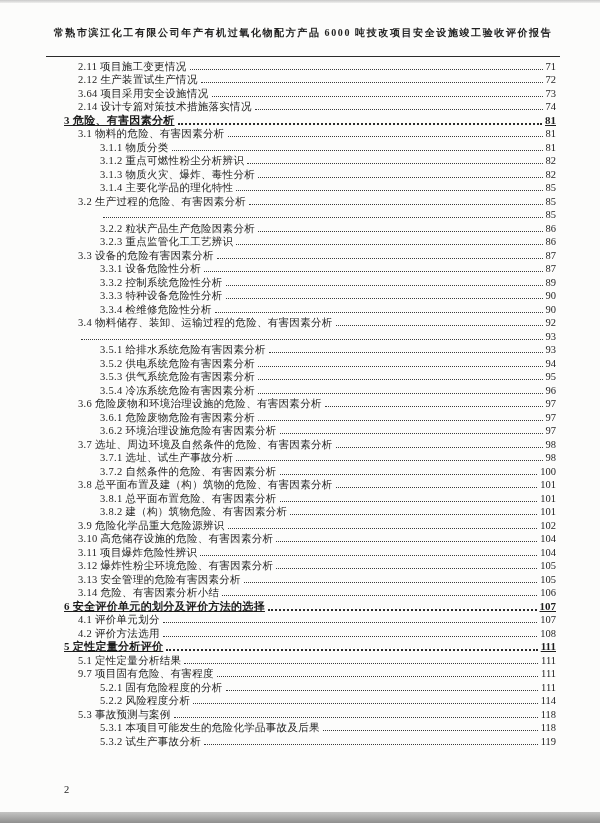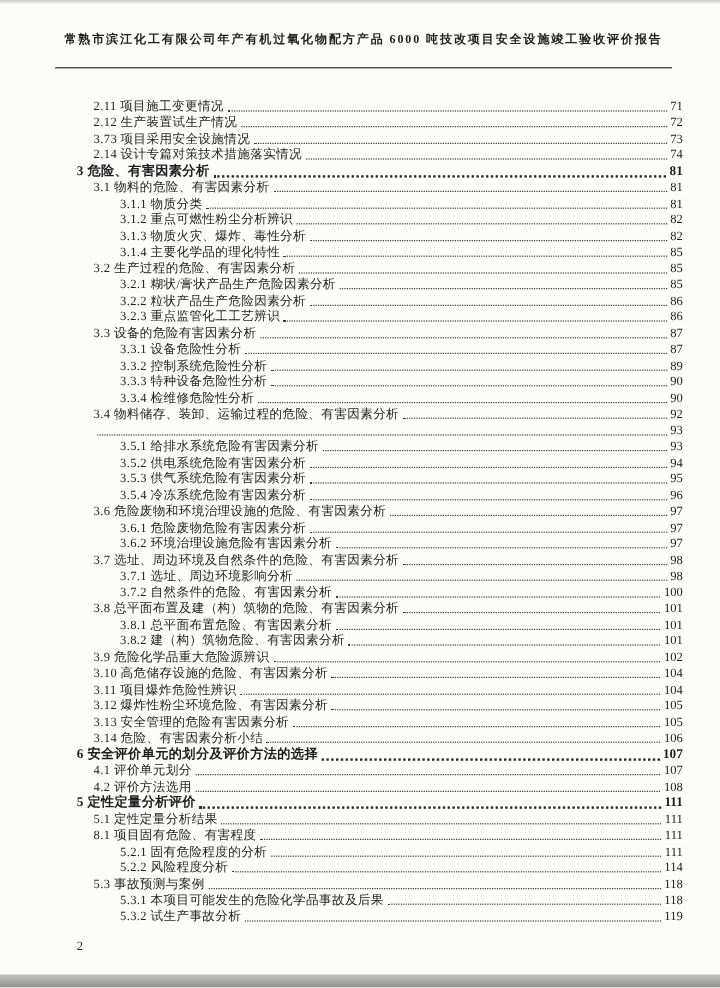--- a/index.html
+++ b/index.html
@@ -30,33 +30,33 @@
     padding-bottom: 16px;
     border-bottom: 1.5px solid #2a2a2a;
     font-size: 10px;
     font-weight: bold;
     letter-spacing: 1.6px;
     text-align: center;
     white-space: nowrap;
     color: #222;
   }
   .toc {
-    margin-top: 25px;
+    margin-top: 2px;
     padding-left: 64px;
-    padding-right: 31px;
+    padding-right: 44px;
   }
   .toc-row {
     display: flex;
     align-items: flex-end;
     height: 13.5px;
     font-size: 10.5px;
     line-height: 13px;
     white-space: nowrap;
   }
-  .toc-row.lvl1 { margin-left: 0; font-weight: bold; font-size: 11px; }
+  .toc-row.lvl1 { margin-left: 0; font-weight: bold; font-size: 11px; text-decoration: underline; }
   .toc-row.lvl2 { margin-left: 14px; }
   .toc-row.lvl3 { margin-left: 36px; }
   .toc-label { flex: 0 0 auto; letter-spacing: 0.3px; }
   .toc-leader {
     flex: 1 1 auto;
     border-bottom: 1px dotted #3b3b3b;
     margin: 0 3px 3px 3px;
     min-width: 10px;
   }
   .toc-row.lvl1 .toc-leader { border-bottom: 2px dotted #2c2c2c; margin-bottom: 2px; }
@@ -82,21 +82,21 @@
       <span class="toc-label">2.11 项目施工变更情况</span>
       <span class="toc-leader"></span>
       <span class="toc-page">71</span>
     </div>
       <div class="toc-row lvl2">
       <span class="toc-label">2.12 生产装置试生产情况</span>
       <span class="toc-leader"></span>
       <span class="toc-page">72</span>
     </div>
       <div class="toc-row lvl2">
-      <span class="toc-label">3.73 项目采用安全设施情况</span>
+      <span class="toc-label">3.64 项目采用安全设施情况</span>
       <span class="toc-leader"></span>
       <span class="toc-page">73</span>
     </div>
       <div class="toc-row lvl2">
       <span class="toc-label">2.14 设计专篇对策技术措施落实情况</span>
       <span class="toc-leader"></span>
       <span class="toc-page">74</span>
     </div>
       <div class="toc-row lvl1">
       <span class="toc-label">3 危险、有害因素分析</span>
@@ -127,21 +127,20 @@
       <span class="toc-label">3.1.4 主要化学品的理化特性</span>
       <span class="toc-leader"></span>
       <span class="toc-page">85</span>
     </div>
       <div class="toc-row lvl2">
       <span class="toc-label">3.2 生产过程的危险、有害因素分析</span>
       <span class="toc-leader"></span>
       <span class="toc-page">85</span>
     </div>
       <div class="toc-row lvl3">
-      <span class="toc-label">3.2.1 糊状/膏状产品生产危险因素分析</span>
       <span class="toc-leader"></span>
       <span class="toc-page">85</span>
     </div>
       <div class="toc-row lvl3">
       <span class="toc-label">3.2.2 粒状产品生产危险因素分析</span>
       <span class="toc-leader"></span>
       <span class="toc-page">86</span>
     </div>
       <div class="toc-row lvl3">
       <span class="toc-label">3.2.3 重点监管化工工艺辨识</span>
@@ -216,21 +215,21 @@
       <span class="toc-label">3.6.2 环境治理设施危险有害因素分析</span>
       <span class="toc-leader"></span>
       <span class="toc-page">97</span>
     </div>
       <div class="toc-row lvl2">
       <span class="toc-label">3.7 选址、周边环境及自然条件的危险、有害因素分析</span>
       <span class="toc-leader"></span>
       <span class="toc-page">98</span>
     </div>
       <div class="toc-row lvl3">
-      <span class="toc-label">3.7.1 选址、周边环境影响分析</span>
+      <span class="toc-label">3.7.1 选址、试生产事故分析</span>
       <span class="toc-leader"></span>
       <span class="toc-page">98</span>
     </div>
       <div class="toc-row lvl3">
       <span class="toc-label">3.7.2 自然条件的危险、有害因素分析</span>
       <span class="toc-leader"></span>
       <span class="toc-page">100</span>
     </div>
       <div class="toc-row lvl2">
       <span class="toc-label">3.8 总平面布置及建（构）筑物的危险、有害因素分析</span>
@@ -296,21 +295,21 @@
       <span class="toc-label">5 定性定量分析评价</span>
       <span class="toc-leader"></span>
       <span class="toc-page">111</span>
     </div>
       <div class="toc-row lvl2">
       <span class="toc-label">5.1 定性定量分析结果</span>
       <span class="toc-leader"></span>
       <span class="toc-page">111</span>
     </div>
       <div class="toc-row lvl2">
-      <span class="toc-label">8.1 项目固有危险、有害程度</span>
+      <span class="toc-label">9.7 项目固有危险、有害程度</span>
       <span class="toc-leader"></span>
       <span class="toc-page">111</span>
     </div>
       <div class="toc-row lvl3">
       <span class="toc-label">5.2.1 固有危险程度的分析</span>
       <span class="toc-leader"></span>
       <span class="toc-page">111</span>
     </div>
       <div class="toc-row lvl3">
       <span class="toc-label">5.2.2 风险程度分析</span>

